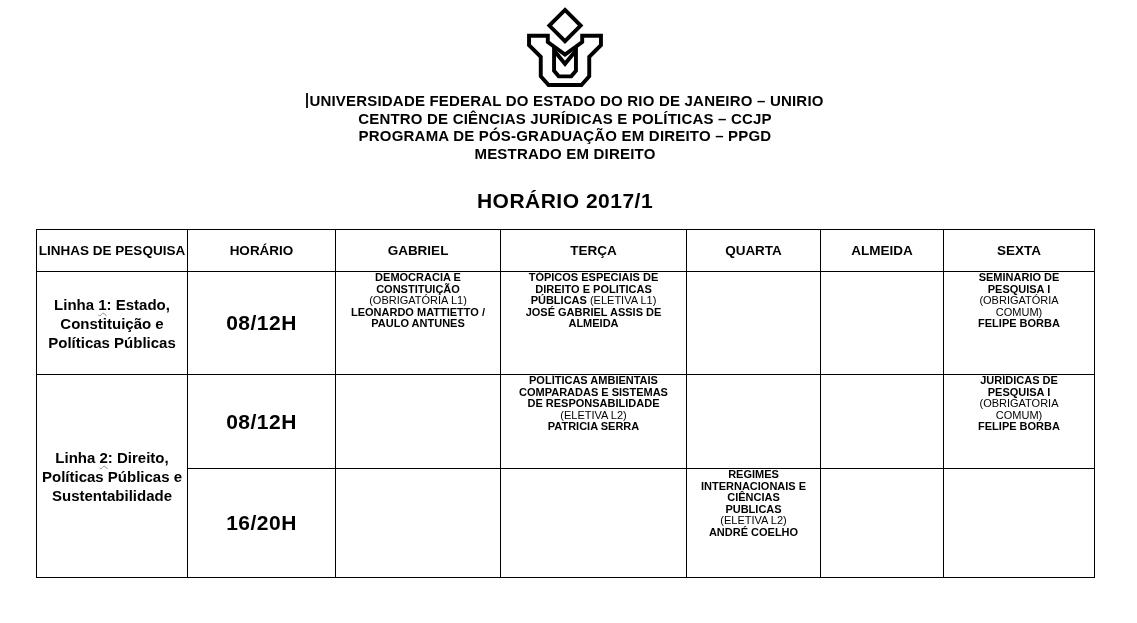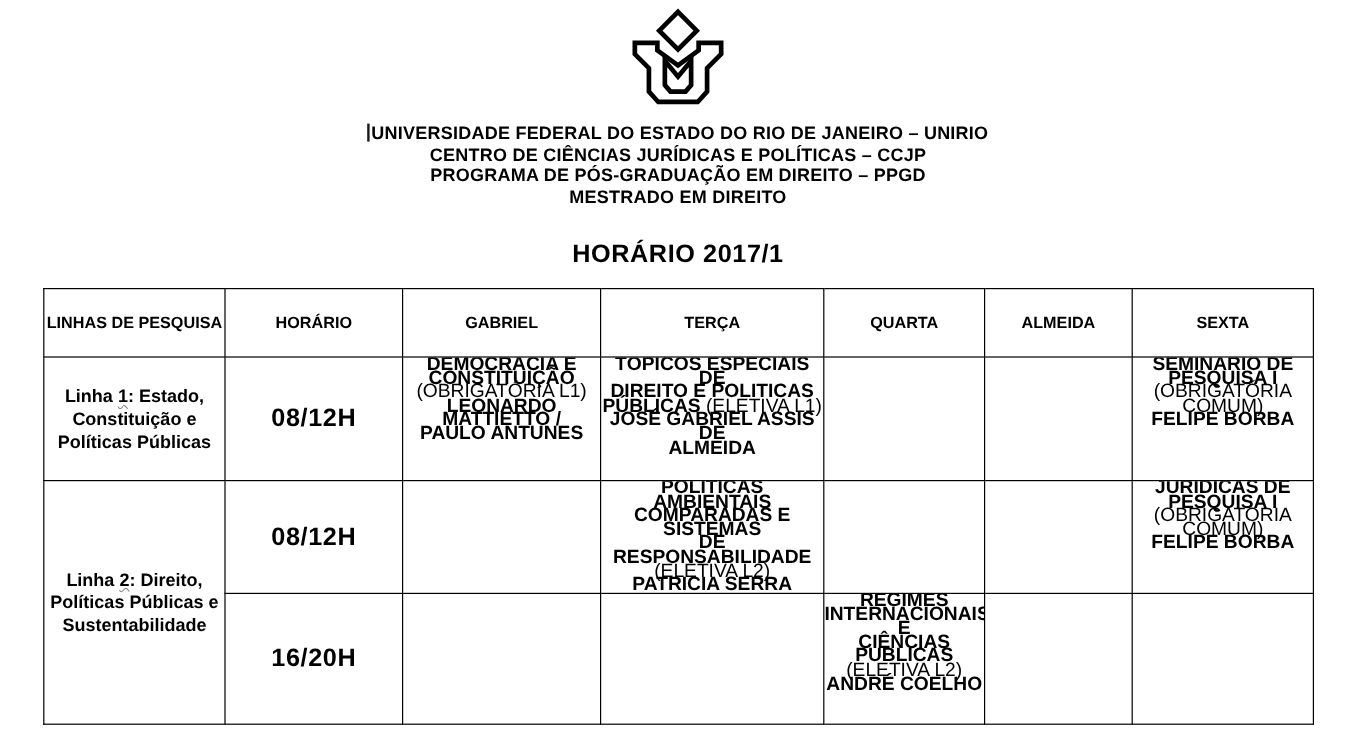--- a/index.html
+++ b/index.html
@@ -6,49 +6,49 @@
   body {
     width:1137px; height:623px;
     background:#ffffff;
     color:#000;
     font-family:"Liberation Sans","DejaVu Sans",sans-serif;
     overflow:hidden;
   }
   .center-col { width:1058px; margin:0 0 0 36px; text-align:center; }
   .logo-wrap { padding-top:6px; }
   .logo-wrap svg { display:block; margin:0 auto; }
-  .hdr-lines { margin-top:11px; font-weight:bold; font-size:15px; line-height:17.5px; letter-spacing:0.2px; }
+  .hdr-lines { margin-top:0; font-weight:bold; font-size:15px; line-height:17.5px; letter-spacing:0.2px; }
   .caret { display:inline-block; width:2px; height:15px; background:#1a1a1a; vertical-align:-2px; margin-right:1px; }
   .doc-title { margin-top:27px; font-weight:bold; font-size:21px; letter-spacing:0.5px; }
   table.schedule {
     border-collapse:collapse; table-layout:fixed;
     width:1058px; margin:16px 0 0 36px;
   }
   table.schedule th, table.schedule td {
     border:1.5px solid #000; overflow:hidden; padding:0;
   }
-  tr.hrow  { height:57px; }
+  tr.hrow  { height:42px; }
   tr.row1  { height:103px; }
   tr.row2  { height:94px; }
   tr.row3  { height:109px; }
   th.colhead {
     font-size:13.5px; font-weight:bold; text-align:center;
     vertical-align:middle; line-height:18px; padding:0 18px;
   }
   td.linha {
     font-size:15px; font-weight:bold; text-align:center;
     vertical-align:middle; line-height:19px; padding:0 13px;
   }
   td.time {
     font-size:21px; font-weight:bold; text-align:center; vertical-align:middle;
     letter-spacing:0.5px;
   }
   td.course {
     vertical-align:top; text-align:center;
-    font-size:16px; line-height:11.6px; padding:5px 6px 0 6px;
+    font-size:11px; line-height:11.6px; padding:5px 6px 0 6px;
   }
   .ln { display:block; }
   .b  { font-weight:bold; }
   .gap{ height:11px; }
   .sq {
     text-decoration-line:underline;
     text-decoration-style:wavy;
     text-decoration-color:#8a9084;
     text-decoration-thickness:1px;
     text-underline-offset:2px;

